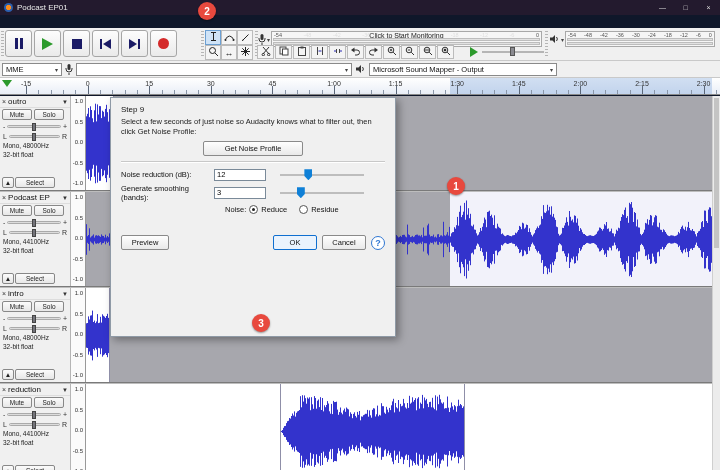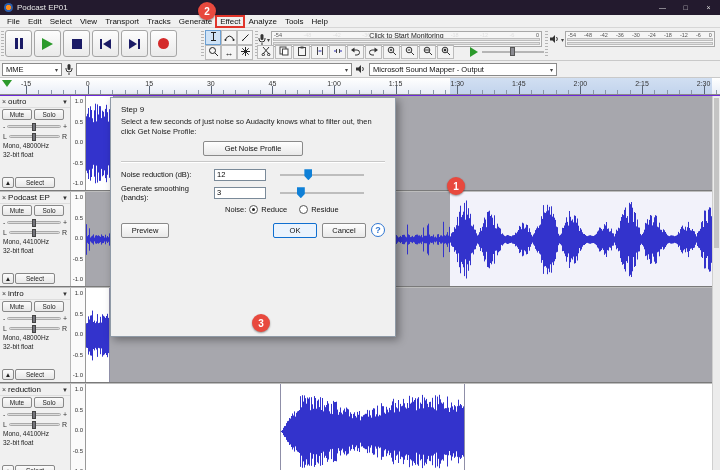--- a/index.html
+++ b/index.html
@@ -1,17 +1,17 @@
 <!DOCTYPE html>
 <html><head>
 <meta charset="utf-8">
 <style>
   *{margin:0;padding:0;box-sizing:border-box}
   html,body{background:#666}
-  #app{position:relative;width:720px;height:470px;background:#6d28d9;overflow:hidden;
+  #app{position:relative;width:720px;height:470px;background:#0f172a;overflow:hidden;
        font-family:"Liberation Sans","DejaVu Sans",sans-serif;font-size:8px;color:#111;cursor:default}
 
   
   .titlebar{position:absolute;left:0;top:0;width:100%;height:15px;background:#231a2e;color:#e8e8e8;
             display:flex;align-items:center;gap:4px;padding-left:4px;font-size:8px}
   .app-icon{width:9px;height:9px;border-radius:50%;background:radial-gradient(circle,#ff8c1a 0 40%,#2b5fb0 45% 100%)}
   .win-btns{margin-left:auto;display:flex;height:100%}
   .win-btn{width:23px;display:flex;align-items:center;justify-content:center;font-size:7px;color:#ddd}
 
   
@@ -123,21 +123,21 @@
   .frow label{width:93px}
   .frow input{width:52px;height:12px;border:1px solid #7a8a99;font-size:7.5px;padding:0 2px;font-family:inherit;background:#fff}
   .fslider{position:relative;margin-left:14px;width:84px;height:13px}
   .fslider .groove{position:absolute;left:0;right:0;top:6px;height:2px;background:#e3e3e3;border:1px solid #bdbdbd}
   .fslider .thumb{position:absolute;top:1px;width:8px;height:11px;background:#0f80d7;
                   clip-path:polygon(0 0,100% 0,100% 62%,50% 100%,0 62%)}
   .nrow{display:flex;align-items:center;margin:6px 0 6px;padding-left:104px;gap:3px}
   .radio{width:9px;height:9px;border:1px solid #555;border-radius:50%;background:#fff;display:inline-block;position:relative}
   .radio.sel::after{content:"";position:absolute;inset:2px;background:#222;border-radius:50%}
   .rlabel{margin-right:9px}
-  .btnrow{display:flex;align-items:flex-start;margin-top:9px}
+  .btnrow{display:flex;align-items:flex-end;margin-top:21px}
   .dbtn{height:15px;border:1px solid #8a8a8a;border-radius:2px;background:linear-gradient(#fefefe,#e9e9e9);
         display:flex;align-items:center;justify-content:center}
   .preview{width:48px}
   .ok{width:44px;margin-left:auto;border-color:#0f6fd0;background:#eaf3fd}
   .cancel{width:44px;margin-left:5px}
   .help{width:14px;height:14px;border-radius:50%;margin-left:5px;border:1px solid #2f76d2;color:#2f76d2;
         font-weight:bold;background:#fff;display:flex;align-items:center;justify-content:center;font-size:9px}
 
   
   .marker{position:absolute;width:18px;height:18px;border-radius:50%;background:#e8493e;color:#fff;font-size:10px;
@@ -151,35 +151,20 @@
   <div class="titlebar">
     <span class="app-icon"></span>
     <span>Podcast EP01</span>
     <span class="win-btns">
       <span class="win-btn">—</span>
       <span class="win-btn">□</span>
       <span class="win-btn">×</span>
     </span>
   </div>
 
-  <div class="menubar">
-      <span id="menu-items" style="display:flex">
-        <span class="menu-item">File</span>
-        <span class="menu-item">Edit</span>
-        <span class="menu-item">Select</span>
-        <span class="menu-item">View</span>
-        <span class="menu-item">Transport</span>
-        <span class="menu-item">Tracks</span>
-        <span class="menu-item">Generate</span>
-        <span class="menu-item boxed">Effect</span>
-        <span class="menu-item">Analyze</span>
-        <span class="menu-item">Tools</span>
-        <span class="menu-item">Help</span>
-      </span>
-    </div>
 
   <div class="toolbar">
     <div class="grip" style="left:1px"></div>
     <div class="transport">
       <div class="tbtn">
           <span class="ic-pause">
             <i></i>
             <i></i>
           </span>
         </div>

